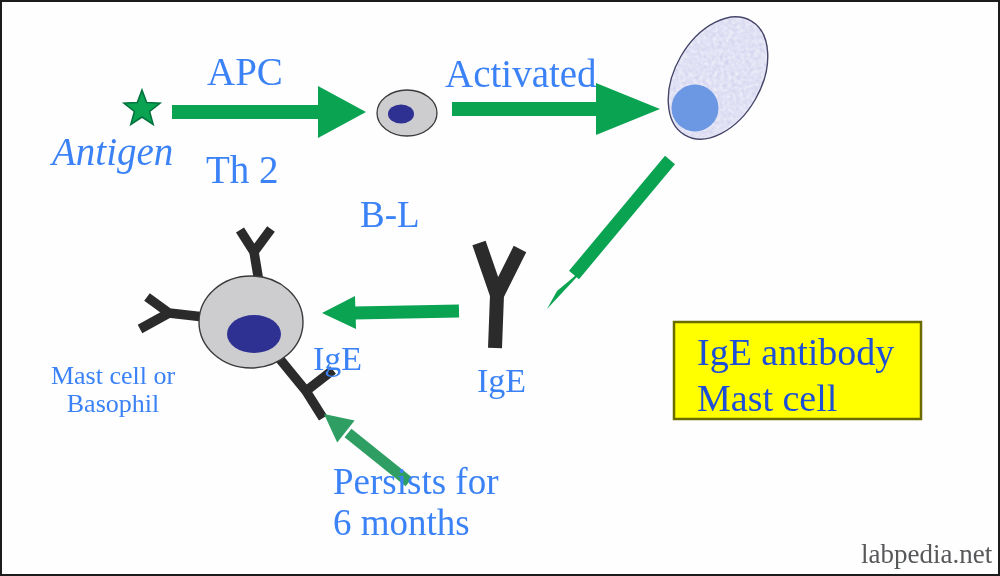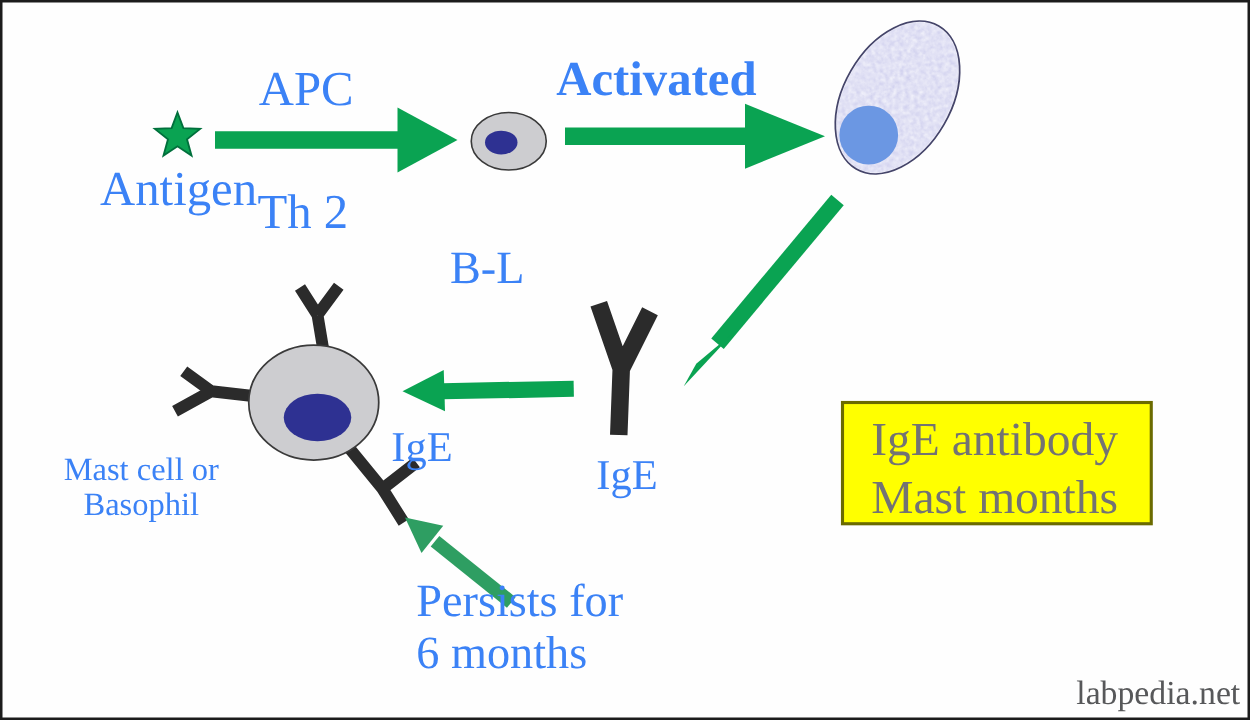--- a/index.html
+++ b/index.html
@@ -22,21 +22,21 @@
   }
   .lbl-big{font-size:39px;}
   .lbl-small{font-size:34px;}
   .multiline{white-space:normal;line-height:1.08;}
   .mast-label{left:10px;top:360px;width:202px;text-align:center;font-size:26px;}
   .persists-label{left:331px;top:460px;font-size:37px;line-height:1.1;}
   .callout{
     position:absolute;left:674px;top:322px;width:247px;height:97px;
     box-sizing:border-box;
     padding:5px 0 0 21px;
-    font-size:38px;line-height:1.22;color:#737373;
+    font-size:38px;line-height:1.22;color:#1d4ed8;
   }
   .watermark{left:859px;top:539px;font-size:27px;color:#57585a;text-align:right;}
 </style>
 </head>
 <body>
 
 <div class="canvas">
 
   <svg width="996" height="572" viewBox="0 0 996 572">
     <defs>
@@ -95,39 +95,39 @@
     </g>
 
     <g>
       <line x1="407" y1="480" x2="346" y2="431" stroke-width="11" stroke="#2e9e62"></line>
       <polygon points="322,412 352.6,418.6 335.2,440.4" fill="#2e9e62"></polygon>
     </g>
 
     <rect x="672" y="320" width="247" height="97" stroke-width="2.5" stroke="#6b6b00" fill="#ffff00"></rect>
   </svg>
 
-  <div class="lbl lbl-big" style="left:78px;top:130px;">Antigen</div>
+  <div class="lbl lbl-big" style="left:50px;top:130px;font-style:italic;">Antigen</div>
   <div class="lbl lbl-big" style="left:205px;top:50px;">APC</div>
   <div class="lbl lbl-big" style="left:204px;top:148px;">Th 2</div>
   <div class="lbl" style="left:358px;top:150px;font-size:37px;margin-top:44px;">B-L</div>
-  <div class="lbl lbl-big" style="left:443px;top:42px;font-weight:bold;">Activated</div>
+  <div class="lbl lbl-big" style="left:443px;top:52px;">Activated</div>
 
   <div class="lbl mast-label multiline">
     <span>Mast cell or</span><br>
     <span>Basophil</span>
   </div>
 
   <div class="lbl lbl-small" style="left:311px;top:340px;">IgE</div>
   <div class="lbl lbl-small" style="left:475px;top:362px;">IgE</div>
 
   <div class="lbl persists-label multiline">
     <span>Persists for</span><br>
     <span>6 months</span>
   </div>
 
   <div class="callout">
     <span>IgE antibody</span><br>
-    <span>Mast months</span>
+    <span>Mast cell</span>
   </div>
 
   <div class="lbl watermark">labpedia.net</div>
 
 </div>
 
 </body></html>

